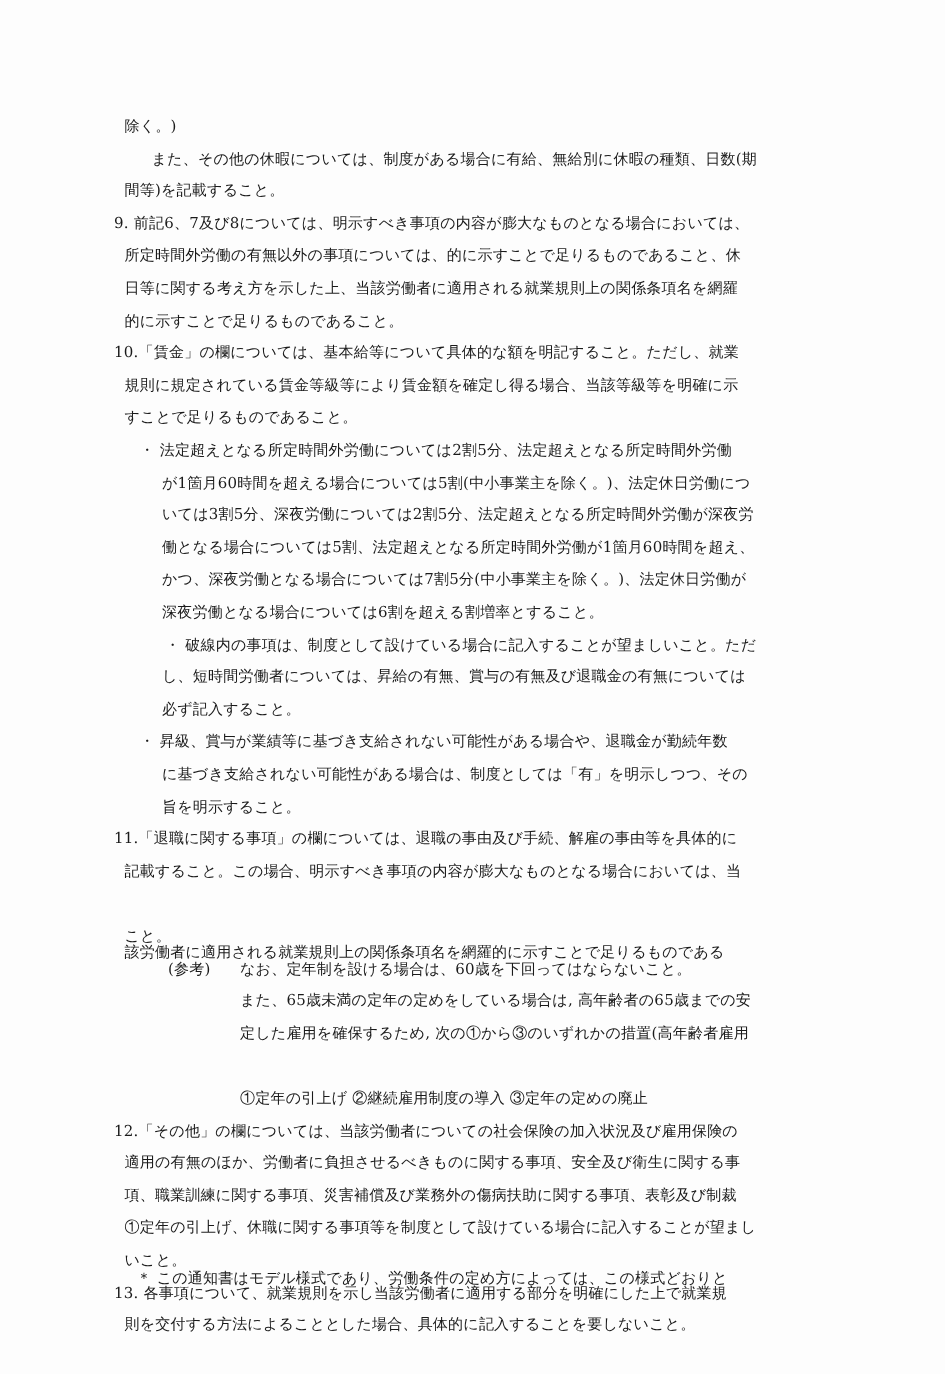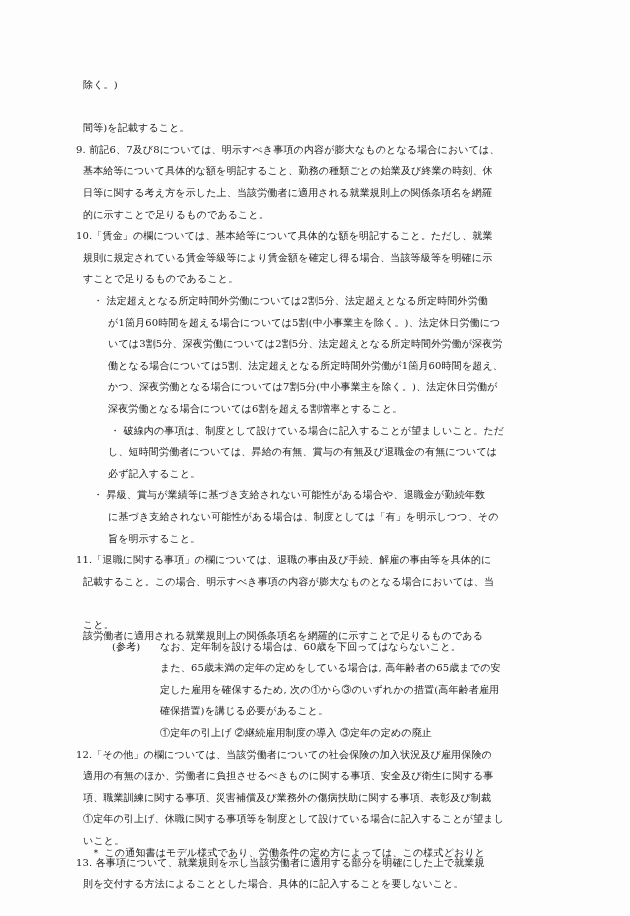--- a/index.html
+++ b/index.html
@@ -16,23 +16,24 @@
     line-height: 16px;
     white-space: nowrap;
     letter-spacing: 0.15px;
   }
 </style>
 </head>
 <body>
 
 <div class="page" id="page">
     <div class="ln" style="left: 83px; top: 77px;">除く。)</div>
+    <div class="ln" style="left: 101px; top: 98.6px;">また、その他の休暇については、制度がある場合に有給、無給別に休暇の種類、日数(期</div>
     <div class="ln" style="left: 83px; top: 120.2px;">間等)を記載すること。</div>
     <div class="ln" style="left: 76px; top: 141.8px;">9.  前記6、7及び8については、明示すべき事項の内容が膨大なものとなる場合においては、</div>
-    <div class="ln" style="left: 83px; top: 163.4px;">基本給等について具体的な額を明記すること、勤務の種類ごとの始業及び終業の時刻、休</div>
+    <div class="ln" style="left: 83px; top: 163.4px;">所定時間外労働の有無以外の事項については、的に示すことで足りるものであること、休</div>
     <div class="ln" style="left: 83px; top: 185px;">日等に関する考え方を示した上、当該労働者に適用される就業規則上の関係条項名を網羅</div>
     <div class="ln" style="left: 83px; top: 206.6px;">的に示すことで足りるものであること。</div>
     <div class="ln" style="left: 76px; top: 228.2px;">10.「賃金」の欄については、基本給等について具体的な額を明記すること。ただし、就業</div>
     <div class="ln" style="left: 83px; top: 249.8px;">規則に規定されている賃金等級等により賃金額を確定し得る場合、当該等級等を明確に示</div>
     <div class="ln" style="left: 83px; top: 271.4px;">すことで足りるものであること。</div>
     <div class="ln" style="left: 93px; top: 293px;">・  法定超えとなる所定時間外労働については2割5分、法定超えとなる所定時間外労働</div>
     <div class="ln" style="left: 108px; top: 314.6px;">が1箇月60時間を超える場合については5割(中小事業主を除く。)、法定休日労働につ</div>
     <div class="ln" style="left: 108px; top: 336.2px;">いては3割5分、深夜労働については2割5分、法定超えとなる所定時間外労働が深夜労</div>
     <div class="ln" style="left: 108px; top: 357.8px;">働となる場合については5割、法定超えとなる所定時間外労働が1箇月60時間を超え、</div>
     <div class="ln" style="left: 108px; top: 379.4px;">かつ、深夜労働となる場合については7割5分(中小事業主を除く。)、法定休日労働が</div>
@@ -44,21 +45,20 @@
     <div class="ln" style="left: 108px; top: 509px;">に基づき支給されない可能性がある場合は、制度としては「有」を明示しつつ、その</div>
     <div class="ln" style="left: 108px; top: 530.6px;">旨を明示すること。</div>
     <div class="ln" style="left: 76px; top: 552.2px;">11.「退職に関する事項」の欄については、退職の事由及び手続、解雇の事由等を具体的に</div>
     <div class="ln" style="left: 83px; top: 573.8px;">記載すること。この場合、明示すべき事項の内容が膨大なものとなる場合においては、当</div>
     <div class="ln" style="left: 83px; top: 628px;">該労働者に適用される就業規則上の関係条項名を網羅的に示すことで足りるものである</div>
     <div class="ln" style="left: 83px; top: 617px;">こと。</div>
     <div class="ln" style="left: 112px; top: 638.6px;">(参考)</div>
     <div class="ln" style="left: 160px; top: 638.6px;">なお、定年制を設ける場合は、60歳を下回ってはならないこと。</div>
     <div class="ln" style="left: 160px; top: 660.2px;">また、65歳未満の定年の定めをしている場合は, 高年齢者の65歳までの安</div>
     <div class="ln" style="left: 160px; top: 681.8px;">定した雇用を確保するため, 次の①から③のいずれかの措置(高年齢者雇用</div>
-    <div class="ln" style="left: 160px; top: 703.4px;">確保措置)を講じる必要があること。</div>
     <div class="ln" style="left: 160px; top: 725px;">①定年の引上げ      ②継続雇用制度の導入      ③定年の定めの廃止</div>
     <div class="ln" style="left: 76px; top: 746.6px;">12.「その他」の欄については、当該労働者についての社会保険の加入状況及び雇用保険の</div>
     <div class="ln" style="left: 83px; top: 768.2px;">適用の有無のほか、労働者に負担させるべきものに関する事項、安全及び衛生に関する事</div>
     <div class="ln" style="left: 83px; top: 789.8px;">項、職業訓練に関する事項、災害補償及び業務外の傷病扶助に関する事項、表彰及び制裁</div>
     <div class="ln" style="left: 83px; top: 811.4px;">①定年の引上げ、休職に関する事項等を制度として設けている場合に記入することが望まし</div>
     <div class="ln" style="left: 83px; top: 833px;">いこと。</div>
     <div class="ln" style="left: 76px; top: 854.6px;">13.  各事項について、就業規則を示し当該労働者に適用する部分を明確にした上で就業規</div>
     <div class="ln" style="left: 83px; top: 876.2px;">則を交付する方法によることとした場合、具体的に記入することを要しないこと。</div>
     <div class="ln" style="left: 91px; top: 845px;">＊  この通知書はモデル様式であり、労働条件の定め方によっては、この様式どおりと</div>
   </div>

